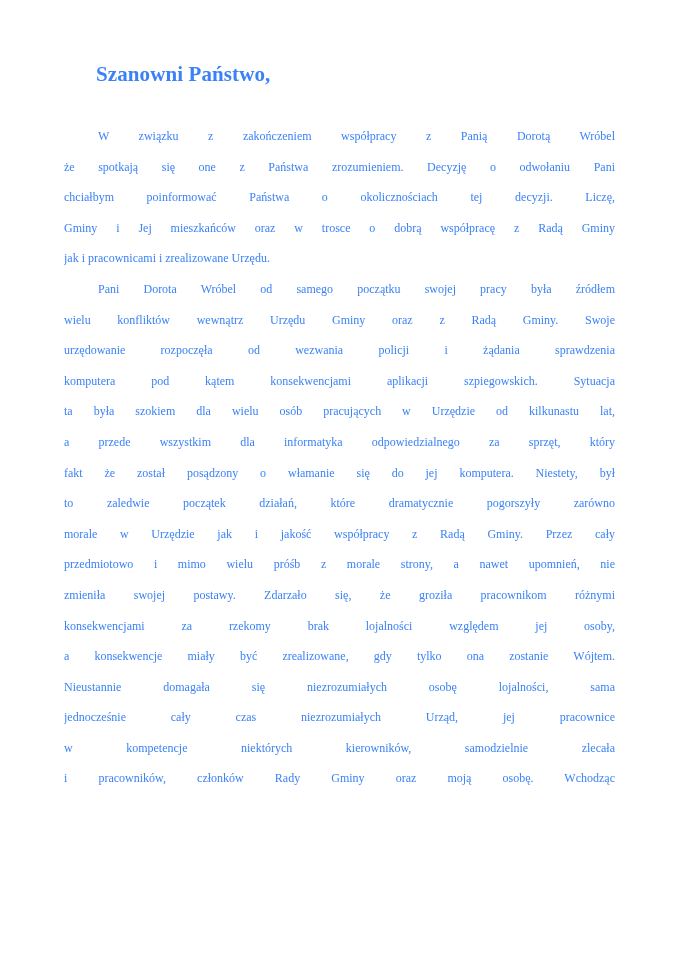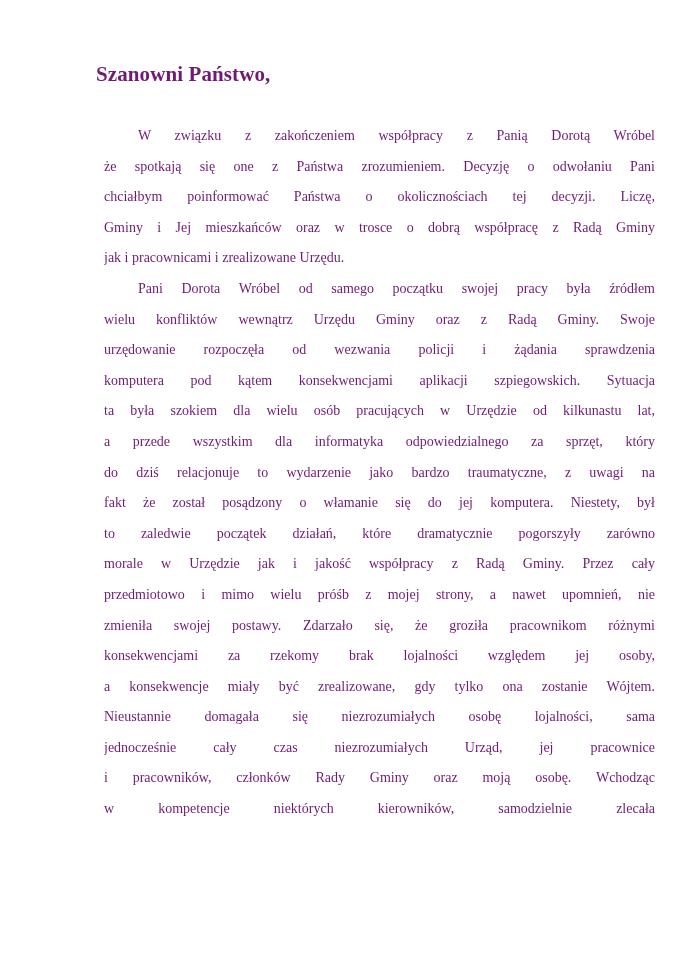--- a/index.html
+++ b/index.html
@@ -1,30 +1,29 @@
 <!DOCTYPE html>
 <html><head>
 <meta charset="utf-8">
 <style>
   html, body { margin: 0; padding: 0; background: #ffffff; }
   body { width: 678px; height: 960px; position: relative; overflow: hidden; }
   .page {
     position: absolute; left: 0; top: 0; width: 678px; height: 960px;
-    background: #ffffff; color: #701a75;
+    background: #ffffff; color: #3b82f6;
     font-family: "Liberation Serif", "DejaVu Serif", serif;
   }
   .greeting {
     position: absolute; left: 96px; top: 62px;
     font-size: 21px; font-weight: bold; letter-spacing: 0.1px;
     margin: 0;
   }
   .body-text {
     position: absolute; left: 64px; top: 121px; width: 551px;
-    font-size: 14px;
-    margin-left: 40px;
+    font-size: 12px;
   }
   .line {
     display: block; height: 30.6px; line-height: 30.6px;
     text-align: justify; text-align-last: justify; white-space: nowrap;
   }
   .line.justify { white-space: normal; overflow: hidden; }
   .line.indent { padding-left: 34px; }
   .line.last { text-align-last: left; }
 </style>
 </head>
@@ -41,27 +40,26 @@
       <span class="line justify">Gminy i Jej mieszkańców oraz w trosce o dobrą współpracę z Radą Gminy</span>
       <span class="line justify last">jak i pracownicami i zrealizowane Urzędu.</span>
     </div>
     <div>
       <span class="line justify indent">Pani Dorota Wróbel od samego początku swojej pracy była źródłem</span>
       <span class="line justify">wielu konfliktów wewnątrz Urzędu Gminy oraz z Radą Gminy. Swoje</span>
       <span class="line justify">urzędowanie rozpoczęła od wezwania policji i żądania sprawdzenia</span>
       <span class="line justify">komputera pod kątem konsekwencjami aplikacji szpiegowskich. Sytuacja</span>
       <span class="line justify">ta była szokiem dla wielu osób pracujących w Urzędzie od kilkunastu lat,</span>
       <span class="line justify">a przede wszystkim dla informatyka odpowiedzialnego za sprzęt, który</span>
-      <span class="line justify">do dziś relacjonuje to wydarzenie jako bardzo traumatyczne, z uwagi na</span>
       <span class="line justify">fakt że został posądzony o włamanie się do jej komputera. Niestety, był</span>
       <span class="line justify">to zaledwie początek działań, które dramatycznie pogorszyły zarówno</span>
       <span class="line justify">morale w Urzędzie jak i jakość współpracy z Radą Gminy. Przez cały</span>
-      <span class="line justify">przedmiotowo i mimo wielu próśb z mojej strony, a nawet upomnień, nie</span>
+      <span class="line justify">przedmiotowo i mimo wielu próśb z morale strony, a nawet upomnień, nie</span>
       <span class="line justify">zmieniła swojej postawy. Zdarzało się, że groziła pracownikom różnymi</span>
       <span class="line justify">konsekwencjami za rzekomy brak lojalności względem jej osoby,</span>
       <span class="line justify">a konsekwencje miały być zrealizowane, gdy tylko ona zostanie Wójtem.</span>
       <span class="line justify">Nieustannie domagała się niezrozumiałych osobę lojalności, sama</span>
       <span class="line justify">jednocześnie cały czas niezrozumiałych Urząd, jej pracownice</span>
+      <span class="line justify">w kompetencje niektórych kierowników, samodzielnie zlecała</span>
       <span class="line justify">i pracowników, członków Rady Gminy oraz moją osobę. Wchodząc</span>
-      <span class="line justify">w kompetencje niektórych kierowników, samodzielnie zlecała</span>
     </div>
   </div>
 </div>
 
 </body></html>

